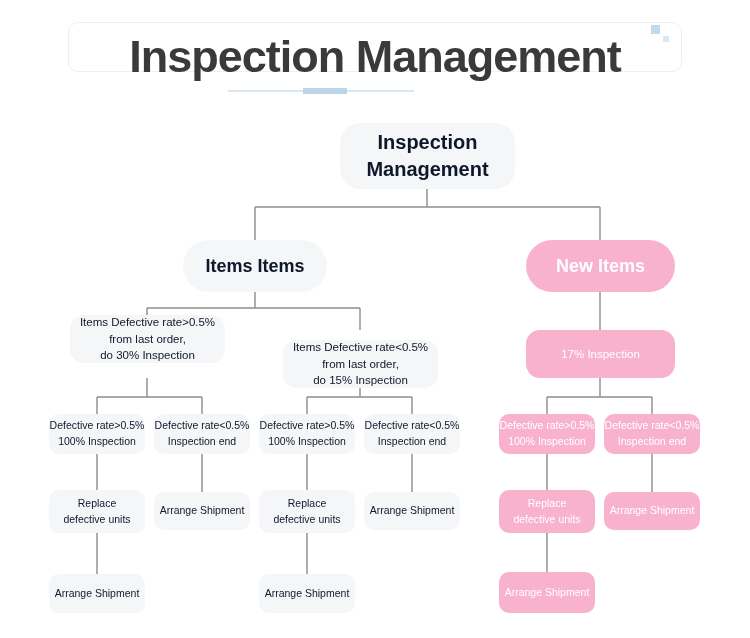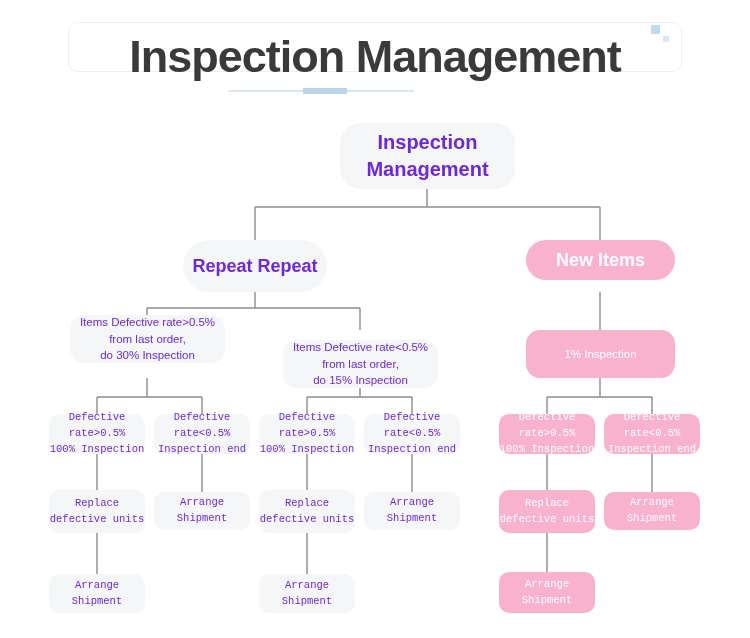--- a/index.html
+++ b/index.html
@@ -18,26 +18,26 @@
   }
   .sq-lg{position:absolute;left:651px;top:25px;width:9px;height:9px;background:#bfdcef;}
   .sq-sm{position:absolute;left:663px;top:36px;width:6px;height:6px;background:#d6e9f5;}
   .underline-thin{position:absolute;left:228px;top:90px;width:186px;height:2px;background:#d8e7f2;}
   .underline-thick{position:absolute;left:303px;top:88px;width:44px;height:6px;background:#bad6e8;}
   svg.connectors{position:absolute;left:0;top:0;}
   .node{
     position:absolute;display:flex;align-items:center;justify-content:center;
     text-align:center;white-space:pre-line;box-sizing:border-box;
   }
-  .gray{background:#f5f6f8;color:#6d28d9;}
+  .gray{background:#f5f6f8;color:#0f172a;}
   .pink{background:#f9b2ce;color:#ffffff;}
   .lvl-root{font-size:20px;font-weight:bold;border-radius:20px;line-height:1.35;}
   .lvl-1{font-size:18px;font-weight:bold;border-radius:26px;}
   .lvl-2{font-size:11.5px;border-radius:14px;line-height:1.45;}
-  .lvl-3{font-size:10.5px;border-radius:10px;line-height:1.5;font-family:Liberation Mono, monospace;}
+  .lvl-3{font-size:10.5px;border-radius:10px;line-height:1.5;}
 </style>
 </head>
 <body>
 
 <div class="title-card"></div>
 <div class="sq-lg"></div>
 <div class="sq-sm"></div>
 <div class="page-title">Inspection Management</div>
 <div class="underline-thin"></div>
 <div class="underline-thick"></div>
@@ -81,33 +81,33 @@
 
     <line x1="97" y1="533" x2="97" y2="574"></line>
     <line x1="307" y1="533" x2="307" y2="574"></line>
     <line x1="547" y1="533" x2="547" y2="574"></line>
   </g>
 </svg>
 
 <div class="node gray lvl-root" style="left:340px;top:123px;width:175px;height:66px;">Inspection
 Management</div>
 
-<div class="node gray lvl-1" style="left:183px;top:240px;width:144px;height:52px;">Repeat Repeat</div>
+<div class="node gray lvl-1" style="left:183px;top:240px;width:144px;height:52px;">Items Items</div>
 
-<div class="node pink lvl-1" style="left:526px;top:240px;width:149px;height:40px;">New Items</div>
+<div class="node pink lvl-1" style="left:526px;top:240px;width:149px;height:52px;">New Items</div>
 
 <div class="node gray lvl-2" style="left:70px;top:315px;width:155px;height:48px;">Items Defective rate&gt;0.5%
 from last order,
 do 30% Inspection</div>
 
 <div class="node gray lvl-2" style="left:283px;top:340px;width:155px;height:48px;">Items Defective rate&lt;0.5%
 from last order,
 do 15% Inspection</div>
 
-<div class="node pink lvl-2" style="left:526px;top:330px;width:149px;height:48px;">1% Inspection</div>
+<div class="node pink lvl-2" style="left:526px;top:330px;width:149px;height:48px;">17% Inspection</div>
 
 <div class="node gray lvl-3" style="left:49px;top:414px;width:96px;height:40px;">Defective rate&gt;0.5%
 100% Inspection</div>
 
 <div class="node gray lvl-3" style="left:154px;top:414px;width:96px;height:40px;">Defective rate&lt;0.5%
 Inspection end</div>
 
 <div class="node gray lvl-3" style="left:259px;top:414px;width:96px;height:40px;">Defective rate&gt;0.5%
 100% Inspection</div>
 

